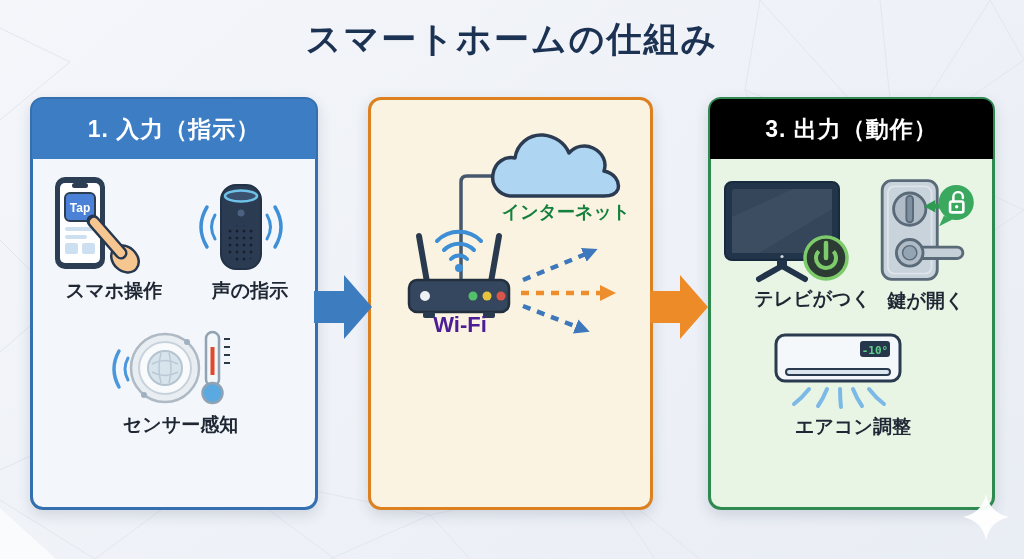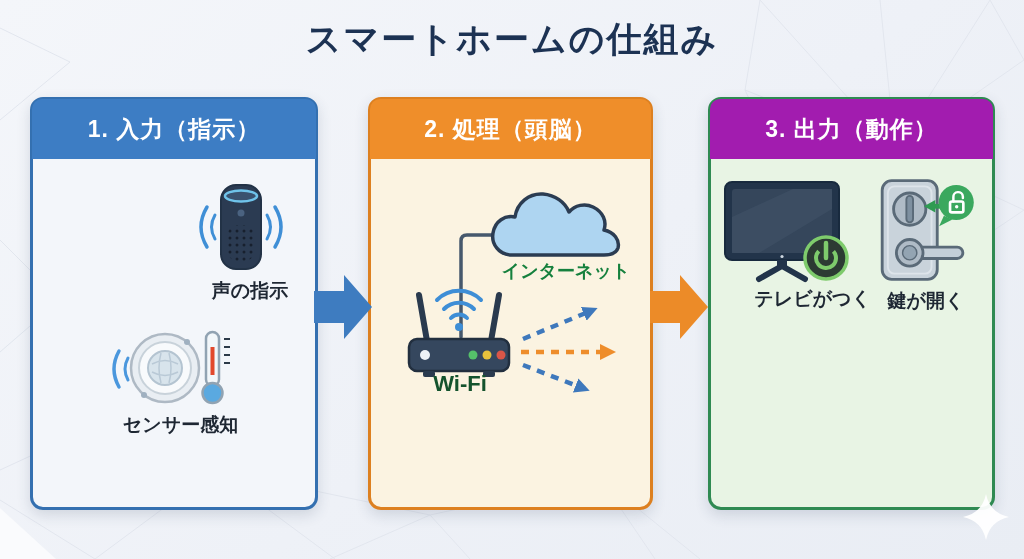--- a/index.html
+++ b/index.html
@@ -19,29 +19,29 @@
     box-shadow:0 5px 14px rgba(45,65,95,.16); z-index:1; }
   .hd { height:60px; display:flex; align-items:center; justify-content:center;
     color:#fff; font-weight:bold; font-size:23px; letter-spacing:1px;
     border-radius:10px 10px 0 0; }
   .bd { position:relative; height:358px; border-radius:0 0 10px 10px; }
   .p1 { left:30px;  width:288px; border:3px solid #3470b0; background:#f3f6fa; }
   .p1 .hd { background:#3d7dc4; margin:-1px -1px 0 -1px; }
   .p2 { left:368px; width:285px; border:3px solid #dd8020; background:#fbf3e1; }
   .p2 .hd { background:#ef8e2a; margin:-1px -1px 0 -1px; }
   .p3 { left:708px; width:287px; border:3px solid #2f8a52; background:#e8f4e4; }
-  .p3 .hd { background:#a21caf; margin:-1px -1px 0 -1px; }
+  .p3 .hd { background:#000000; margin:-1px -1px 0 -1px; }
   .item { position:absolute; text-align:center; }
   .item .lbl { font-weight:bold; font-size:19px; color:#1e2733; margin-top:3px; white-space:nowrap; }
   .flow-arrow { position:absolute; top:275px; z-index:2; }
   .fa-blue { left:314px; }
   .fa-orange { left:650px; }
   .p2lbl { position:absolute; font-weight:bold; color:#15803d; text-align:center; white-space:nowrap; }
   .lbl-inet { left:110px; top:100px; width:170px; font-size:18px; }
-  .lbl-wifi { left:29px; top:212px; width:120px; font-size:22px; color:#14532d; }
+  .lbl-wifi { left:29px; top:212px; width:120px; font-size:22px; color:#4c1d95; }
   .sparkle { position:absolute; left:960px; top:491px; z-index:3; }
 </style>
 </head>
 <body>
 
 <div class="canvas">
 
   <svg class="bg-mesh" width="1024" height="559">
     <g stroke="#e2e6ee" stroke-width="1" fill="none">
       <path d="M895 150 L760 0 M895 150 L880 0 M895 150 L990 0 M895 150 L1024 60 M895 150 L1024 210 M895 150 L950 260 M895 150 L810 230 M895 150 L745 90 M760 0 L745 90 L810 230 M950 260 L1024 210 M990 0 L1024 60"></path>
@@ -50,20 +50,41 @@
     </g>
     <polygon points="0,559 0,508 56,559" fill="#fafbfd"></polygon>
   </svg>
 
   <div class="title">スマートホームの仕組み</div>
 
   <div class="panel p1">
     <div class="hd">1. 入力（指示）</div>
     <div class="bd">
 
+      <div class="item" style="left:6px;top:16px;width:150px;">
+        <svg width="118" height="100" viewBox="0 0 118 100">
+          <rect x="16" y="2" width="50" height="92" rx="10" fill="#2c3e54"></rect>
+          <rect x="21" y="8" width="40" height="80" rx="5" fill="#ffffff"></rect>
+          <rect x="33" y="8" width="16" height="5" rx="2.5" fill="#2c3e54"></rect>
+          <g>
+            <rect x="26" y="18" width="30" height="28" rx="5" fill="#4b82d8" stroke="#2c3e54" stroke-width="2"></rect>
+            <text x="41" y="37" text-anchor="middle" font-size="12" font-weight="bold" fill="#ffffff">Tap</text>
+          </g>
+          <rect x="26" y="52" width="30" height="4" rx="2" fill="#cde0f2"></rect>
+          <rect x="26" y="60" width="22" height="4" rx="2" fill="#cde0f2"></rect>
+          <rect x="26" y="68" width="13" height="11" rx="2" fill="#cde0f2"></rect>
+          <rect x="43" y="68" width="13" height="11" rx="2" fill="#cde0f2"></rect>
+          <g>
+            <ellipse cx="86" cy="84" rx="15" ry="12" fill="#f6c690" stroke="#263750" stroke-width="2.5" transform="rotate(42 86 84)"></ellipse>
+            <line x1="82" y1="78" x2="54" y2="46" stroke="#263750" stroke-width="13" stroke-linecap="round"></line>
+            <line x1="82" y1="78" x2="55" y2="47" stroke="#f6c690" stroke-width="8" stroke-linecap="round"></line>
+          </g>
+        </svg>
+        <div class="lbl">スマホ操作</div>
+      </div>
 
       <div class="item" style="left:70px;top:168px;width:155px;">
         <svg width="130" height="82" viewBox="0 0 130 82">
           <path d="M16 24 Q6 42 16 60" stroke="#4a97dd" stroke-width="3.5" fill="none" stroke-linecap="round"></path>
           <path d="M25 31 Q19 42 25 53" stroke="#4a97dd" stroke-width="3" fill="none" stroke-linecap="round"></path>
           <circle cx="62" cy="41" r="34" fill="#e9eef3" stroke="#aeb9c4" stroke-width="2.5"></circle>
           <circle cx="62" cy="41" r="26" fill="#f8fafc" stroke="#c8d2da" stroke-width="2"></circle>
           <circle cx="62" cy="41" r="17" fill="#d8e4ec" stroke="#b4c4d1" stroke-width="2"></circle>
           <path d="M49 37 Q62 30 75 37 M49 45 Q62 52 75 45 M58 26 Q54 41 58 56 M66 26 Q70 41 66 56" stroke="#b9c9d6" stroke-width="1.5" fill="none"></path>
           <circle cx="84" cy="15" r="3" fill="#9fb0c0"></circle>
@@ -99,21 +120,20 @@
       </div>
 
     </div>
   </div>
 
   <svg class="flow-arrow fa-blue" width="58" height="64" viewBox="0 0 58 64">
     <polygon points="0,16 30,16 30,0 58,32 30,64 30,48 0,48" fill="#3e7cc0"></polygon>
   </svg>
 
   <div class="panel p2">
-    <div class="hd">2. 処理（頭脳）</div>
     <div class="bd">
       <svg width="279" height="356" viewBox="0 0 279 356" style="position:absolute;left:0;top:0;">
         <defs>
           <marker id="mBlue" markerUnits="userSpaceOnUse" markerWidth="15" markerHeight="15" refX="10" refY="7.5" orient="auto">
             <path d="M0 0 L15 7.5 L0 15 Z" fill="#3e78bc"></path>
           </marker>
           <marker id="mOrange" markerUnits="userSpaceOnUse" markerWidth="16" markerHeight="16" refX="11" refY="8" orient="auto">
             <path d="M0 0 L16 8 L0 16 Z" fill="#ee8d2b"></path>
           </marker>
         </defs>
@@ -187,20 +207,36 @@
             <circle cx="94" cy="27" r="18.5" fill="#3aa85e"></circle>
             <path d="M81 41 L76 52 L90 45 Z" fill="#3aa85e"></path>
             <rect x="87.5" y="26" width="14" height="11.5" rx="2" fill="none" stroke="#ffffff" stroke-width="2.8"></rect>
             <path d="M91 26 v-4.5 a5 5 0 0 1 10 -0.8 v1.6" stroke="#ffffff" stroke-width="2.6" fill="none" stroke-linecap="round"></path>
             <circle cx="94.5" cy="31.5" r="1.8" fill="#ffffff"></circle>
           </g>
         </svg>
         <div class="lbl">鍵が開く</div>
       </div>
 
+      <div class="item" style="left:62px;top:174px;width:160px;">
+        <svg width="130" height="78" viewBox="0 0 130 78">
+          <rect x="3" y="2" width="124" height="46" rx="9" fill="#f4f8fa" stroke="#2a3b50" stroke-width="3"></rect>
+          <rect x="87" y="8" width="30" height="16" rx="3" fill="#27374b"></rect>
+          <text x="102" y="20.5" text-anchor="middle" font-size="11" font-weight="bold" fill="#5fd08a" font-family="DejaVu Sans Mono, monospace">-10°</text>
+          <rect x="13" y="36" width="104" height="6" rx="3" fill="#dce6ee" stroke="#2a3b50" stroke-width="2"></rect>
+          <g stroke="#7cb9e6" stroke-width="4" fill="none" stroke-linecap="round">
+            <path d="M36 56 q-7 9 -15 15"></path>
+            <path d="M54 56 q-4 10 -9 17"></path>
+            <path d="M67 56 q0 10 1 18"></path>
+            <path d="M80 56 q4 10 9 17"></path>
+            <path d="M96 56 q7 9 15 15"></path>
+          </g>
+        </svg>
+        <div class="lbl">エアコン調整</div>
+      </div>
 
     </div>
   </div>
 
   <svg class="sparkle" width="52" height="52" viewBox="0 0 52 52">
     <path d="M26 3 q4 19 23 23 q-19 4 -23 23 q-4 -19 -23 -23 q19 -4 23 -23 z" fill="#ffffff" opacity="0.95"></path>
   </svg>
 
 </div>
 

